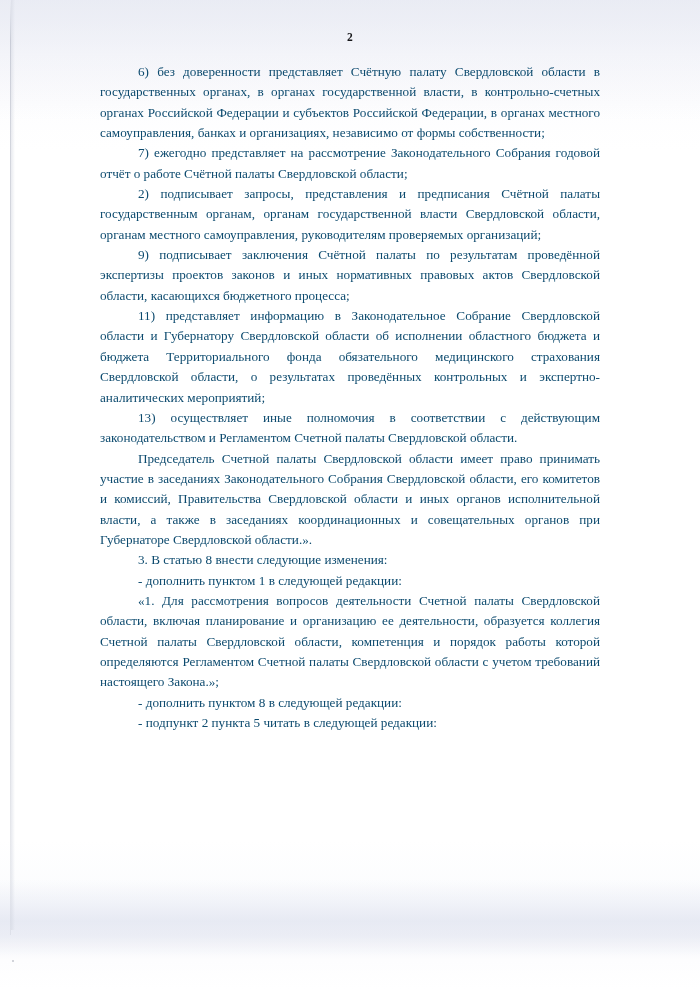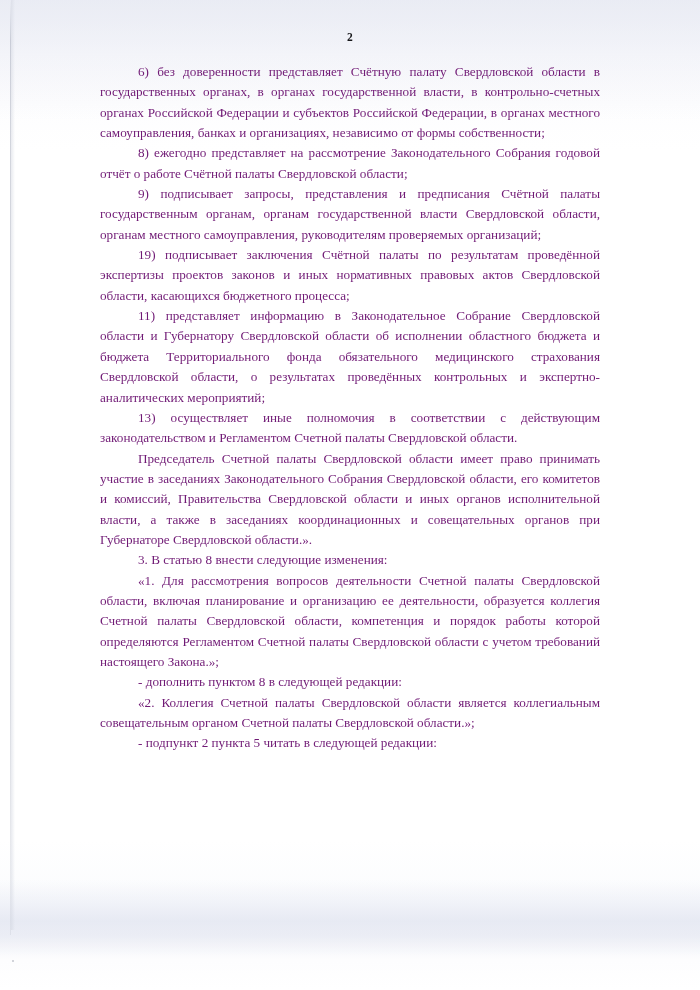--- a/index.html
+++ b/index.html
@@ -85,21 +85,21 @@
     letter-spacing: 0.2px;
   }
 
   .body-text {
     position: absolute;
     left: 100px;
     top: 62px;
     width: 500px;
     font-size: 13.2px;
     line-height: 20.35px;
-    color: #701a75;
+    color: #0c4a6e;
     text-align: justify;
     text-justify: inter-word;
   }
 
   p.para {
     margin: 0;
     text-indent: 38px;
     text-align: justify;
     text-align-last: left;
     -webkit-hyphens: none;
@@ -121,24 +121,24 @@
 <div class="scan-top-shade"></div>
 <div class="scan-bottom-shade"></div>
 <div class="scan-edge-left"></div>
 <div class="scan-edge-left2"></div>
 <div class="scan-speck" style="left:12px;top:960px;"></div>
 
 <div class="page-number">2</div>
 
 <div class="body-text">
   <p class="para">6) без доверенности представляет Счётную палату Свердловской области в государственных органах, в органах государственной власти, в контрольно-счетных органах  Российской Федерации и субъектов Российской Федерации, в органах местного самоуправления, банках и организациях, независимо от формы собственности;</p>
-  <p class="para">8) ежегодно представляет на рассмотрение Законодательного Собрания годовой отчёт о работе Счётной палаты Свердловской области;</p>
-  <p class="para">9) подписывает запросы, представления и предписания Счётной палаты государственным органам, органам государственной власти Свердловской области, органам местного самоуправления, руководителям проверяемых организаций;</p>
-  <p class="para">19) подписывает заключения Счётной палаты по результатам проведённой экспертизы проектов законов и иных нормативных правовых актов Свердловской области, касающихся бюджетного процесса;</p>
+  <p class="para">7) ежегодно представляет на рассмотрение Законодательного Собрания годовой отчёт о работе Счётной палаты Свердловской области;</p>
+  <p class="para">2) подписывает запросы, представления и предписания Счётной палаты государственным органам, органам государственной власти Свердловской области, органам местного самоуправления, руководителям проверяемых организаций;</p>
+  <p class="para">9) подписывает заключения Счётной палаты по результатам проведённой экспертизы проектов законов и иных нормативных правовых актов Свердловской области, касающихся бюджетного процесса;</p>
   <p class="para">11) представляет информацию в Законодательное Собрание Свердловской области и Губернатору Свердловской области об исполнении областного бюджета и бюджета Территориального фонда обязательного медицинского страхования Свердловской области, о результатах проведённых контрольных и экспертно-аналитических мероприятий;</p>
   <p class="para">13) осуществляет иные полномочия в соответствии с действующим законодательством и Регламентом Счетной палаты Свердловской области.</p>
   <p class="para">Председатель Счетной палаты Свердловской области имеет право принимать участие в заседаниях Законодательного Собрания Свердловской области, его комитетов и комиссий, Правительства Свердловской области и иных органов исполнительной власти, а также в заседаниях координационных и совещательных органов при Губернаторе Свердловской области.».</p>
   <p class="para">3. В статью 8 внести следующие изменения:</p>
+  <p class="para dash">- дополнить пунктом 1 в следующей редакции:</p>
   <p class="para">«1. Для рассмотрения вопросов деятельности Счетной палаты Свердловской области, включая планирование и организацию ее деятельности, образуется коллегия Счетной палаты Свердловской области, компетенция и порядок работы которой определяются Регламентом Счетной палаты Свердловской области с учетом требований настоящего Закона.»;</p>
   <p class="para dash">- дополнить пунктом 8 в следующей редакции:</p>
-  <p class="para">«2. Коллегия Счетной палаты Свердловской области   является коллегиальным совещательным органом Счетной палаты Свердловской области.»;</p>
   <p class="para dash">- подпункт 2 пункта 5 читать в следующей редакции:</p>
 </div>
 
 </body></html>

